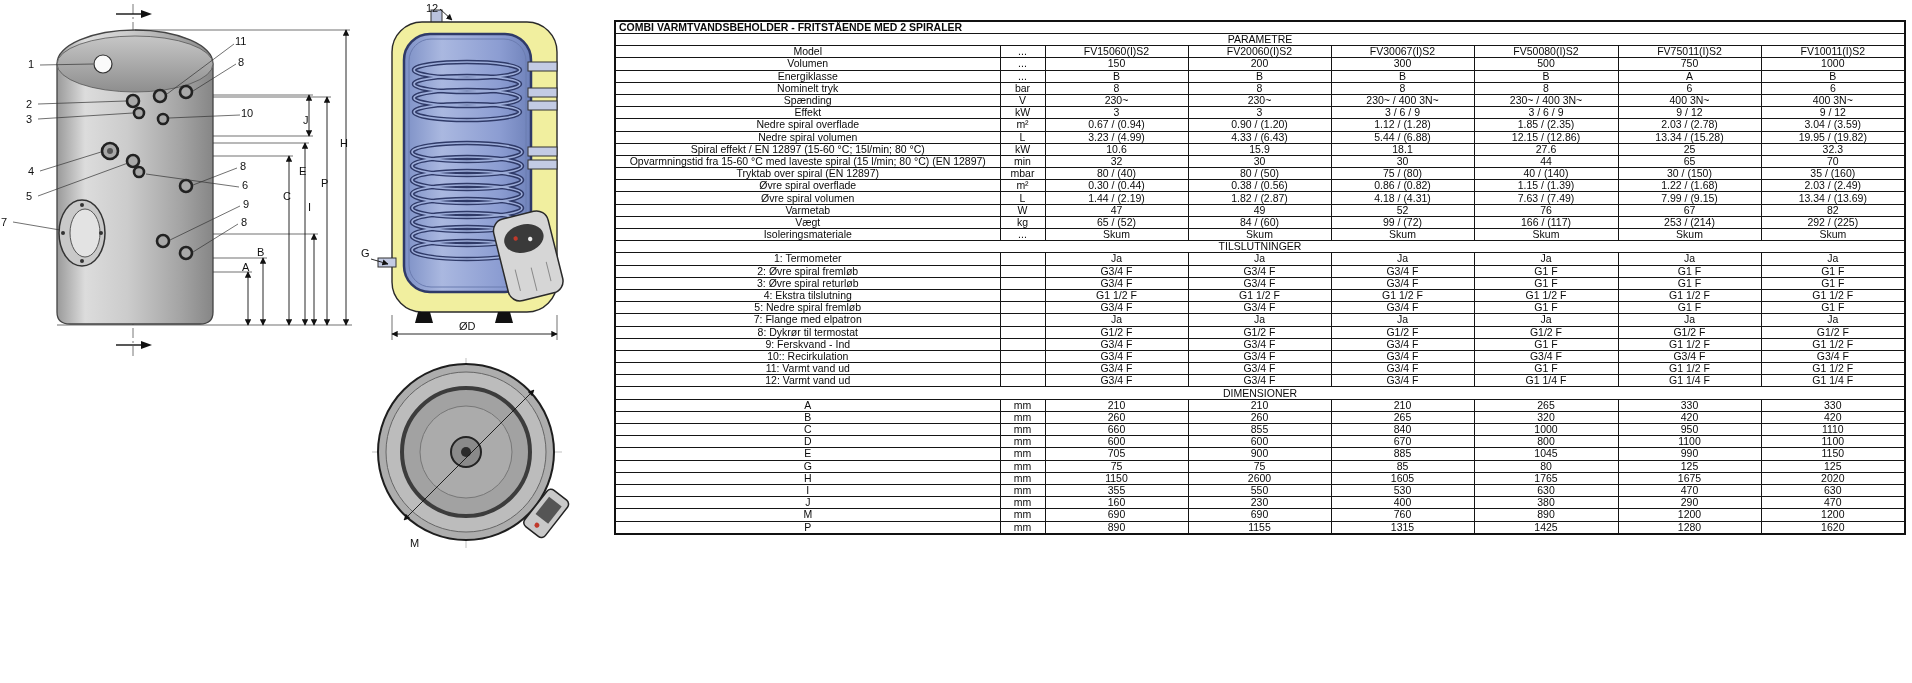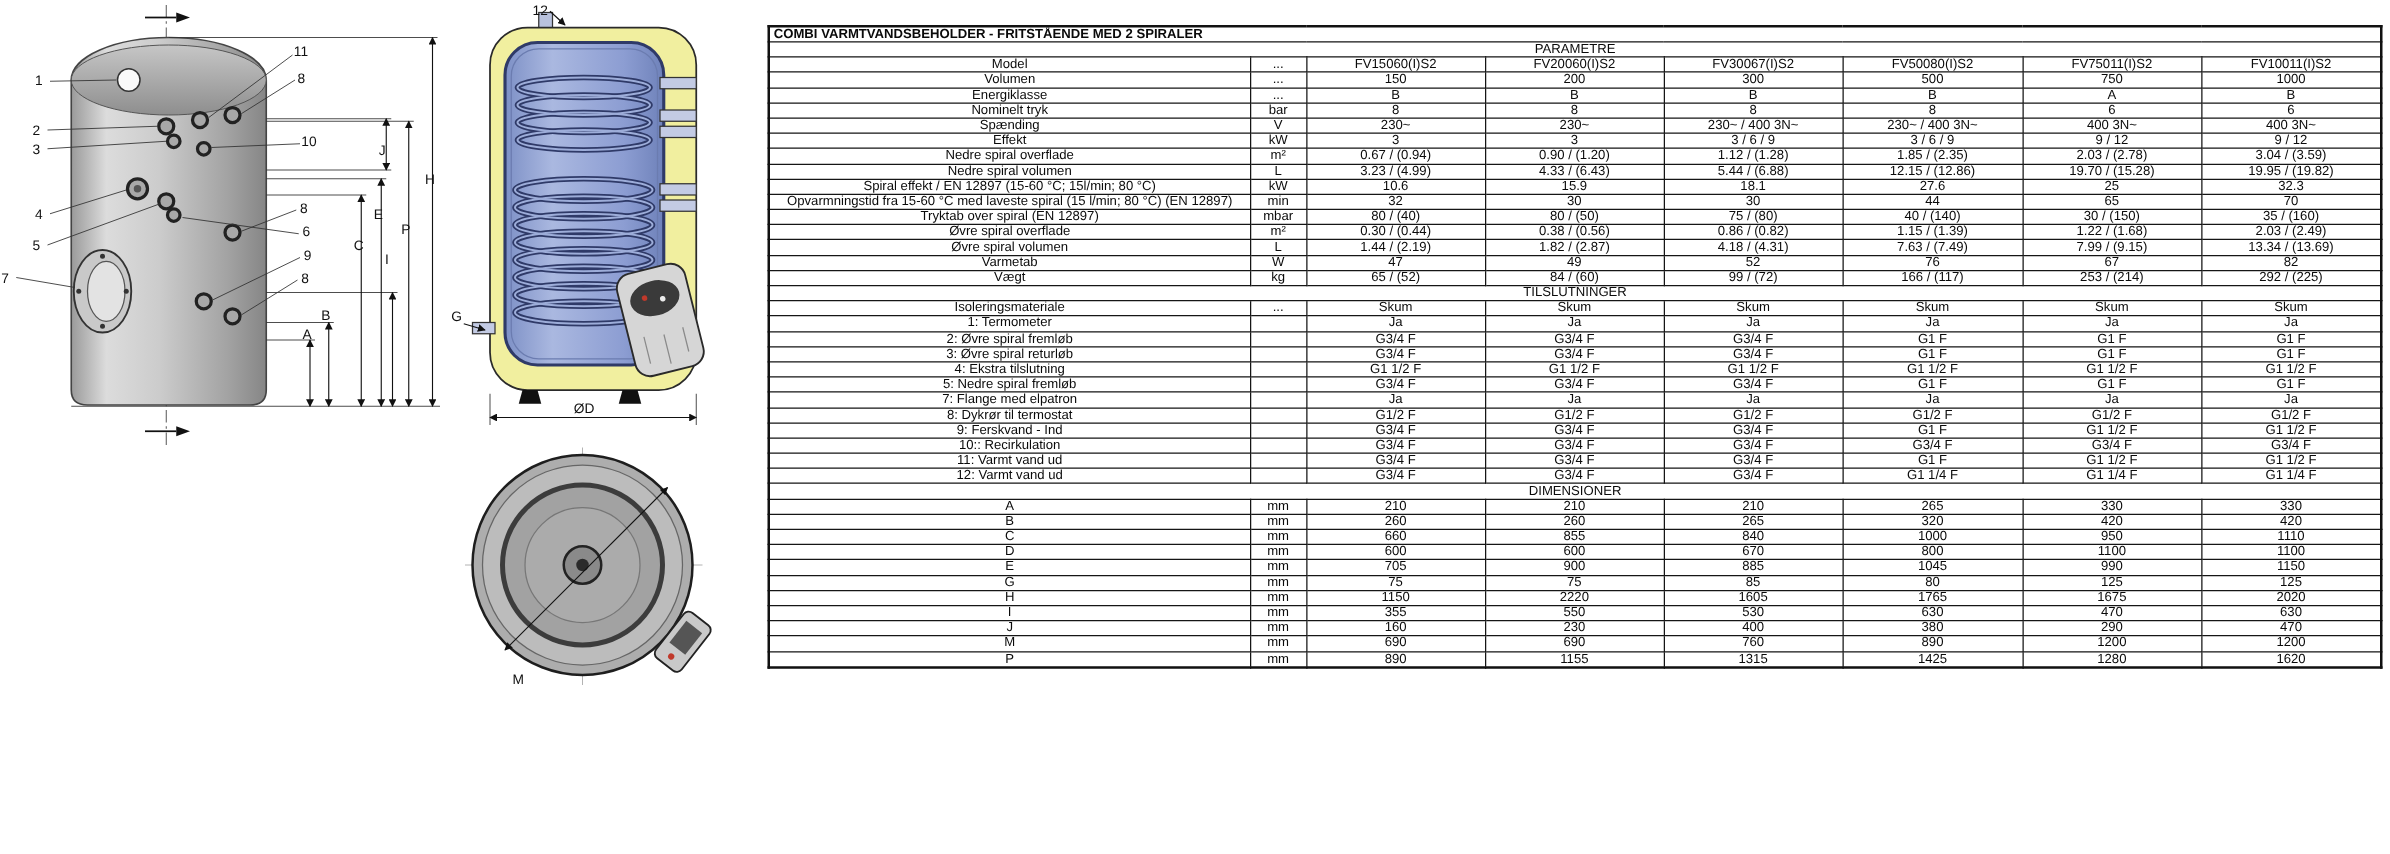--- a/index.html
+++ b/index.html
@@ -324,21 +324,21 @@
           <td class="val">2.03 / (2.78)</td>
           <td class="val">3.04 / (3.59)</td>
         </tr>
         <tr>
           <td class="lbl">Nedre spiral volumen</td>
           <td class="unit">L</td>
           <td class="val">3.23 / (4.99)</td>
           <td class="val">4.33 / (6.43)</td>
           <td class="val">5.44 / (6.88)</td>
           <td class="val">12.15 / (12.86)</td>
-          <td class="val">19.70 / (15.28)</td>
+          <td class="val">13.34 / (15.28)</td>
           <td class="val">19.95 / (19.82)</td>
         </tr>
         <tr>
           <td class="lbl">Spiral effekt / EN 12897 (15-60 °C; 15l/min; 80 °C)</td>
           <td class="unit">kW</td>
           <td class="val">10.6</td>
           <td class="val">15.9</td>
           <td class="val">18.1</td>
           <td class="val">27.6</td>
           <td class="val">25</td>
@@ -398,33 +398,33 @@
           <td class="lbl">Vægt</td>
           <td class="unit">kg</td>
           <td class="val">65 / (52)</td>
           <td class="val">84 / (60)</td>
           <td class="val">99 / (72)</td>
           <td class="val">166 / (117)</td>
           <td class="val">253 / (214)</td>
           <td class="val">292 / (225)</td>
         </tr>
         <tr>
-          <td class="section-header lbl" colspan="8">TILSLUTNINGER</td>
-        </tr>
-        <tr>
           <td class="lbl">Isoleringsmateriale</td>
           <td class="unit">...</td>
           <td class="val">Skum</td>
           <td class="val">Skum</td>
           <td class="val">Skum</td>
           <td class="val">Skum</td>
           <td class="val">Skum</td>
           <td class="val">Skum</td>
         </tr>
         <tr>
+          <td class="section-header lbl" colspan="8">TILSLUTNINGER</td>
+        </tr>
+        <tr>
           <td class="lbl">1:  Termometer</td>
           <td class="unit"></td>
           <td class="val">Ja</td>
           <td class="val">Ja</td>
           <td class="val">Ja</td>
           <td class="val">Ja</td>
           <td class="val">Ja</td>
           <td class="val">Ja</td>
         </tr>
         <tr>
@@ -587,21 +587,21 @@
           <td class="val">75</td>
           <td class="val">85</td>
           <td class="val">80</td>
           <td class="val">125</td>
           <td class="val">125</td>
         </tr>
         <tr>
           <td class="lbl">H</td>
           <td class="unit">mm</td>
           <td class="val">1150</td>
-          <td class="val">2220</td>
+          <td class="val">2600</td>
           <td class="val">1605</td>
           <td class="val">1765</td>
           <td class="val">1675</td>
           <td class="val">2020</td>
         </tr>
         <tr>
           <td class="lbl">I</td>
           <td class="unit">mm</td>
           <td class="val">355</td>
           <td class="val">550</td>

